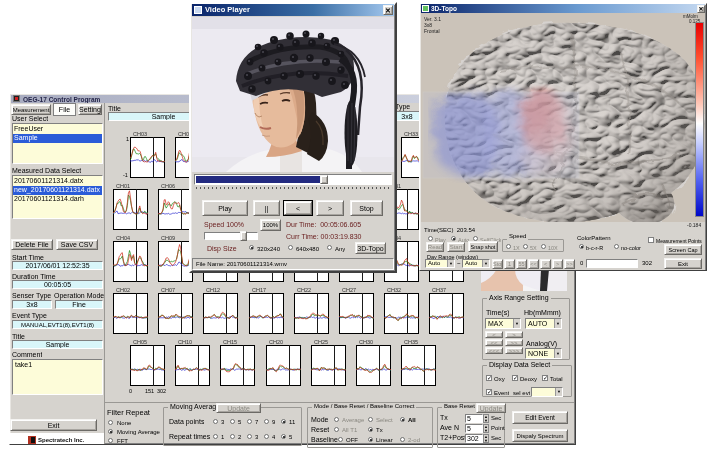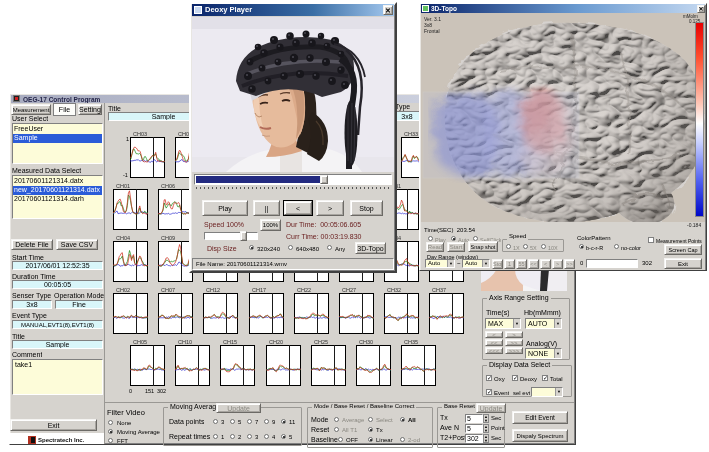--- a/index.html
+++ b/index.html
@@ -377,21 +377,21 @@
     <polyline points="0.0,25.2 1.0,23.8 2.1,24.1 3.1,23.5 4.1,22.1 5.1,23.3 6.2,23.6 7.2,24.4 8.2,25.2 9.3,25.2 10.3,25.1 11.3,25.2 12.4,26.5 13.4,27.4 14.4,27.3 15.4,27.5 16.5,26.4 17.5,24.8 18.5,24.9 19.6,24.2 20.6,23.3 21.6,24.3 22.6,24.7 23.7,24.8 24.7,24.3 25.7,24.0 26.8,22.6 27.8,20.2 28.8,19.2 29.9,21.7 30.9,23.1 31.9,24.4 32.9,24.2 34.0,24.5 35.0,24.5" fill="none" stroke="#cc2211" stroke-width="0.7"></polyline>
   </svg>
 <div class="lbl" style="left:404px;top:339px;color:#333;font-size:5.5px;line-height:6px;">CH35</div>
 <svg class="ab" style="left:401px;top:345px;" width="35" height="41" viewBox="0 0 35 41">
     <rect x="0.5" y="0.5" width="34" height="40" fill="#fff" stroke="#000" stroke-width="1"></rect>
     <line x1="23.5" y1="0" x2="23.5" y2="41" stroke="#1a1a1a" stroke-width="1"></line>
     <polyline points="0.0,24.7 1.0,24.9 2.1,24.6 3.1,24.3 4.1,23.9 5.1,23.7 6.2,24.8 7.2,24.1 8.2,25.1 9.3,24.8 10.3,24.5 11.3,25.1 12.4,24.1 13.4,24.0 14.4,24.3 15.4,24.5 16.5,24.5 17.5,24.2 18.5,24.5 19.6,24.7 20.6,24.3 21.6,24.0 22.6,24.2 23.7,25.1 24.7,23.7 25.7,24.0 26.8,24.4 27.8,23.6 28.8,24.4 29.9,24.7 30.9,25.2 31.9,24.0 32.9,24.1 34.0,24.2 35.0,24.8" fill="none" stroke="#2222cc" stroke-width="0.7"></polyline>
     <polyline points="0.0,24.5 1.0,24.2 2.1,23.8 3.1,23.6 4.1,24.3 5.1,23.3 6.2,22.9 7.2,23.8 8.2,23.4 9.3,24.2 10.3,23.0 11.3,22.4 12.4,23.2 13.4,23.3 14.4,23.5 15.4,23.6 16.5,21.9 17.5,22.5 18.5,23.1 19.6,24.5 20.6,24.0 21.6,25.6 22.6,26.3 23.7,24.5 24.7,24.4 25.7,23.8 26.8,23.8 27.8,25.0 28.8,24.6 29.9,25.2 30.9,24.6 31.9,24.5 32.9,24.0 34.0,24.4 35.0,24.6" fill="none" stroke="#118811" stroke-width="0.7"></polyline>
     <polyline points="0.0,24.5 1.0,24.6 2.1,23.2 3.1,23.8 4.1,22.2 5.1,21.1 6.2,22.3 7.2,23.9 8.2,24.1 9.3,24.8 10.3,23.4 11.3,22.0 12.4,21.9 13.4,21.4 14.4,22.3 15.4,22.5 16.5,21.8 17.5,22.5 18.5,23.0 19.6,23.8 20.6,24.6 21.6,25.2 22.6,26.2 23.7,25.2 24.7,24.7 25.7,24.7 26.8,24.4 27.8,24.9 28.8,24.2 29.9,25.0 30.9,24.5 31.9,25.0 32.9,24.6 34.0,25.3 35.0,24.9" fill="none" stroke="#cc2211" stroke-width="0.7"></polyline>
   </svg>
-<div class="lbl f7" style="left:107px;top:409px;font-size:7.5px;">Filter Video</div>
+<div class="lbl f7" style="left:107px;top:409px;font-size:7.5px;">Filter Repeat</div>
 <div class="rad" style="left:108px;top:420px;"></div>
 <div class="lbl f6" style="left:117px;top:420px;">None</div>
 <div class="rad on" style="left:108px;top:429px;"></div>
 <div class="lbl f6" style="left:117px;top:429px;">Moving Average</div>
 <div class="rad" style="left:108px;top:438px;"></div>
 <div class="lbl f6" style="left:117px;top:438px;">FFT</div>
 <div class="grp" style="left:163px;top:407px;width:139px;height:39px;">
     <span class="f7">Moving Average</span>
   </div>
 <div class="btn f7 gray" style="left:216px;top:403px;width:45px;height:10px;line-height:9px;">Update</div>
@@ -490,21 +490,21 @@
 <svg class="ab" style="left:481px;top:269px;" width="86" height="22" viewBox="0 0 86 22">
 <rect width="86" height="22" fill="#efedf3"></rect>
 <path d="M0,22 L0,14 Q10,10 16,0 L34,0 Q34,10 42,16 L46,22 Z" fill="#e7c3ad"></path>
 <path d="M42,16 Q52,20 62,22 L42,22 Z" fill="#f4f4f6"></path>
 <path d="M60,0 L68,0 L66,22 L59,22 Z" fill="#2a2a2c"></path>
 <rect x="68" y="0" width="18" height="22" fill="#f0eef2"></rect>
 </svg>
 <div class="win" style="left:189px;top:2px;width:208px;height:271px;border-width:2px;"></div>
 <div class="tb f7" style="left:192px;top:4px;width:202px;height:12px;background:linear-gradient(90deg,#0a246a,#3a6ea5 60%,#a6caf0);line-height:12px;">
     <span class="ab" style="left:2px;top:2px;width:8px;height:8px;background:#c8d8f0;border:1px solid #fff;"></span>
-    <span class="ab" style="left:13px;top:0px;font-size:7.5px;">Deoxy Player</span>
+    <span class="ab" style="left:13px;top:0px;font-size:7.5px;">Video Player</span>
   </div>
 <div class="btn" style="left:383px;top:5px;width:10px;height:10px;font-size:7px;line-height:9px;font-weight:bold;">✕</div>
 <svg class="ab" style="left:192px;top:17px;" width="202" height="155" viewBox="0 0 202 155">
 <rect width="202" height="155" fill="#eceaf1"></rect>
 <rect width="202" height="12" fill="#e2e0e8"></rect>
 <rect y="140" width="202" height="15" fill="#e8e6ec"></rect>
 
 <path d="M34,155 Q52,138 76,133 L126,130 Q156,134 170,155 Z" fill="#f4f3f5"></path>
 <path d="M88,134 L110,131 L110,155 L88,155 Z" fill="#e8e4e2"></path>
 

